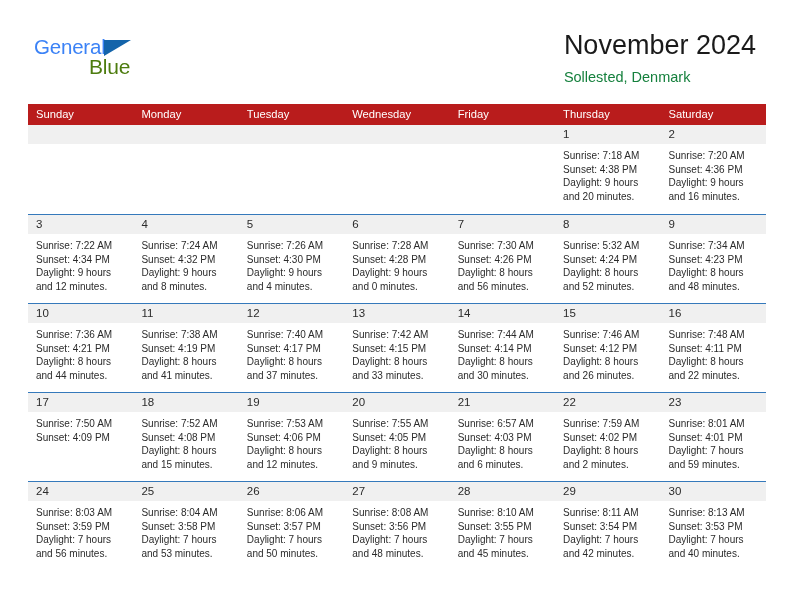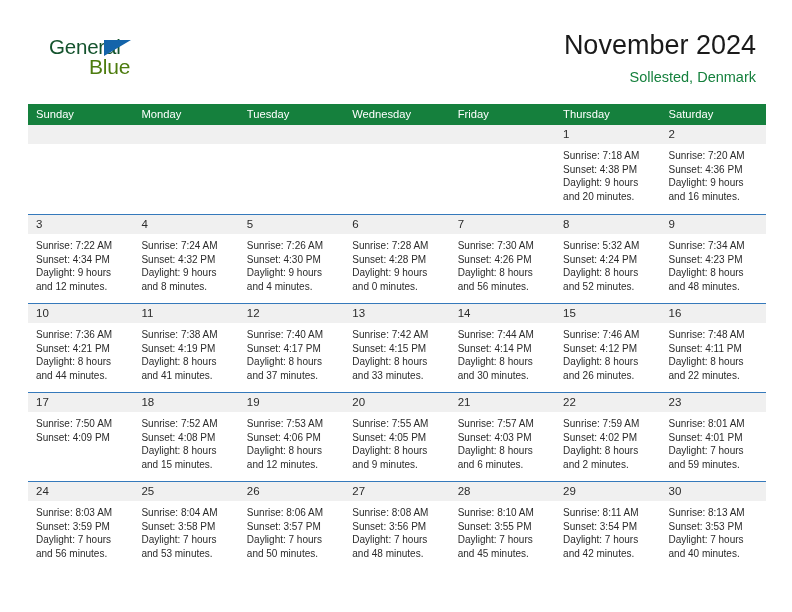--- a/index.html
+++ b/index.html
@@ -31,24 +31,24 @@
   }
   .brand {
     position: absolute;
     left: 34px;
     top: 35px;
     width: 220px;
     height: 56px;
   }
   .brand-general {
     position: absolute;
-    left: 15px;
+    left: 0;
     top: 0;
     font-size: 20.5px;
-    color: #14532d;
+    color: #3b82f6;
     letter-spacing: -0.2px;
     font-family: "Liberation Sans", sans-serif;
   }
   .brand-triangle {
     position: absolute;
     left: 70px;
     top: 5px;
     width: 0;
     height: 0;
     border-left: 27px solid #1464aa;
@@ -61,21 +61,20 @@
     font-size: 21px;
     color: #4d7c0f;
     letter-spacing: -0.2px;
     font-family: "Liberation Sans", sans-serif;
   }
 
   .title-block {
     position: absolute;
     right: 36px;
     top: 28px;
-    text-align: right;
   }
   .cal-title {
     font-size: 27px;
     color: #1a1a1a;
     line-height: 34px;
     font-weight: normal;
     white-space: nowrap;
   }
   .cal-subtitle {
     font-size: 14.5px;
@@ -88,21 +87,21 @@
   
   .calendar {
     position: absolute;
     left: 28px;
     top: 104px;
     width: 738px;
   }
   .dow-row {
     display: flex;
     width: 100%;
-    background: #15803d;
+    background: #b91c1c;
     height: 21px;
   }
   .dow {
     flex: 1 1 0;
     color: #ffffff;
     font-size: 11.2px;
     line-height: 21px;
     padding-left: 8px;
     box-sizing: border-box;
     white-space: nowrap;
@@ -413,21 +412,21 @@
               <div>Sunrise: 7:55 AM</div>
               <div>Sunset: 4:05 PM</div>
               <div class="wrapline">Daylight: 8 hours and 9 minutes.</div>
             </div>
           </div>
           <div class="cell">
             <div class="daynum-band">
               <span class="daynum">21</span>
             </div>
             <div class="info">
-              <div>Sunrise: 7:57 AM</div>
+              <div>Sunrise: 6:57 AM</div>
               <div>Sunset: 4:03 PM</div>
               <div class="wrapline">Daylight: 8 hours and 6 minutes.</div>
             </div>
           </div>
           <div class="cell">
             <div class="daynum-band">
               <span class="daynum">22</span>
             </div>
             <div class="info">
               <div>Sunrise: 7:59 AM</div>

